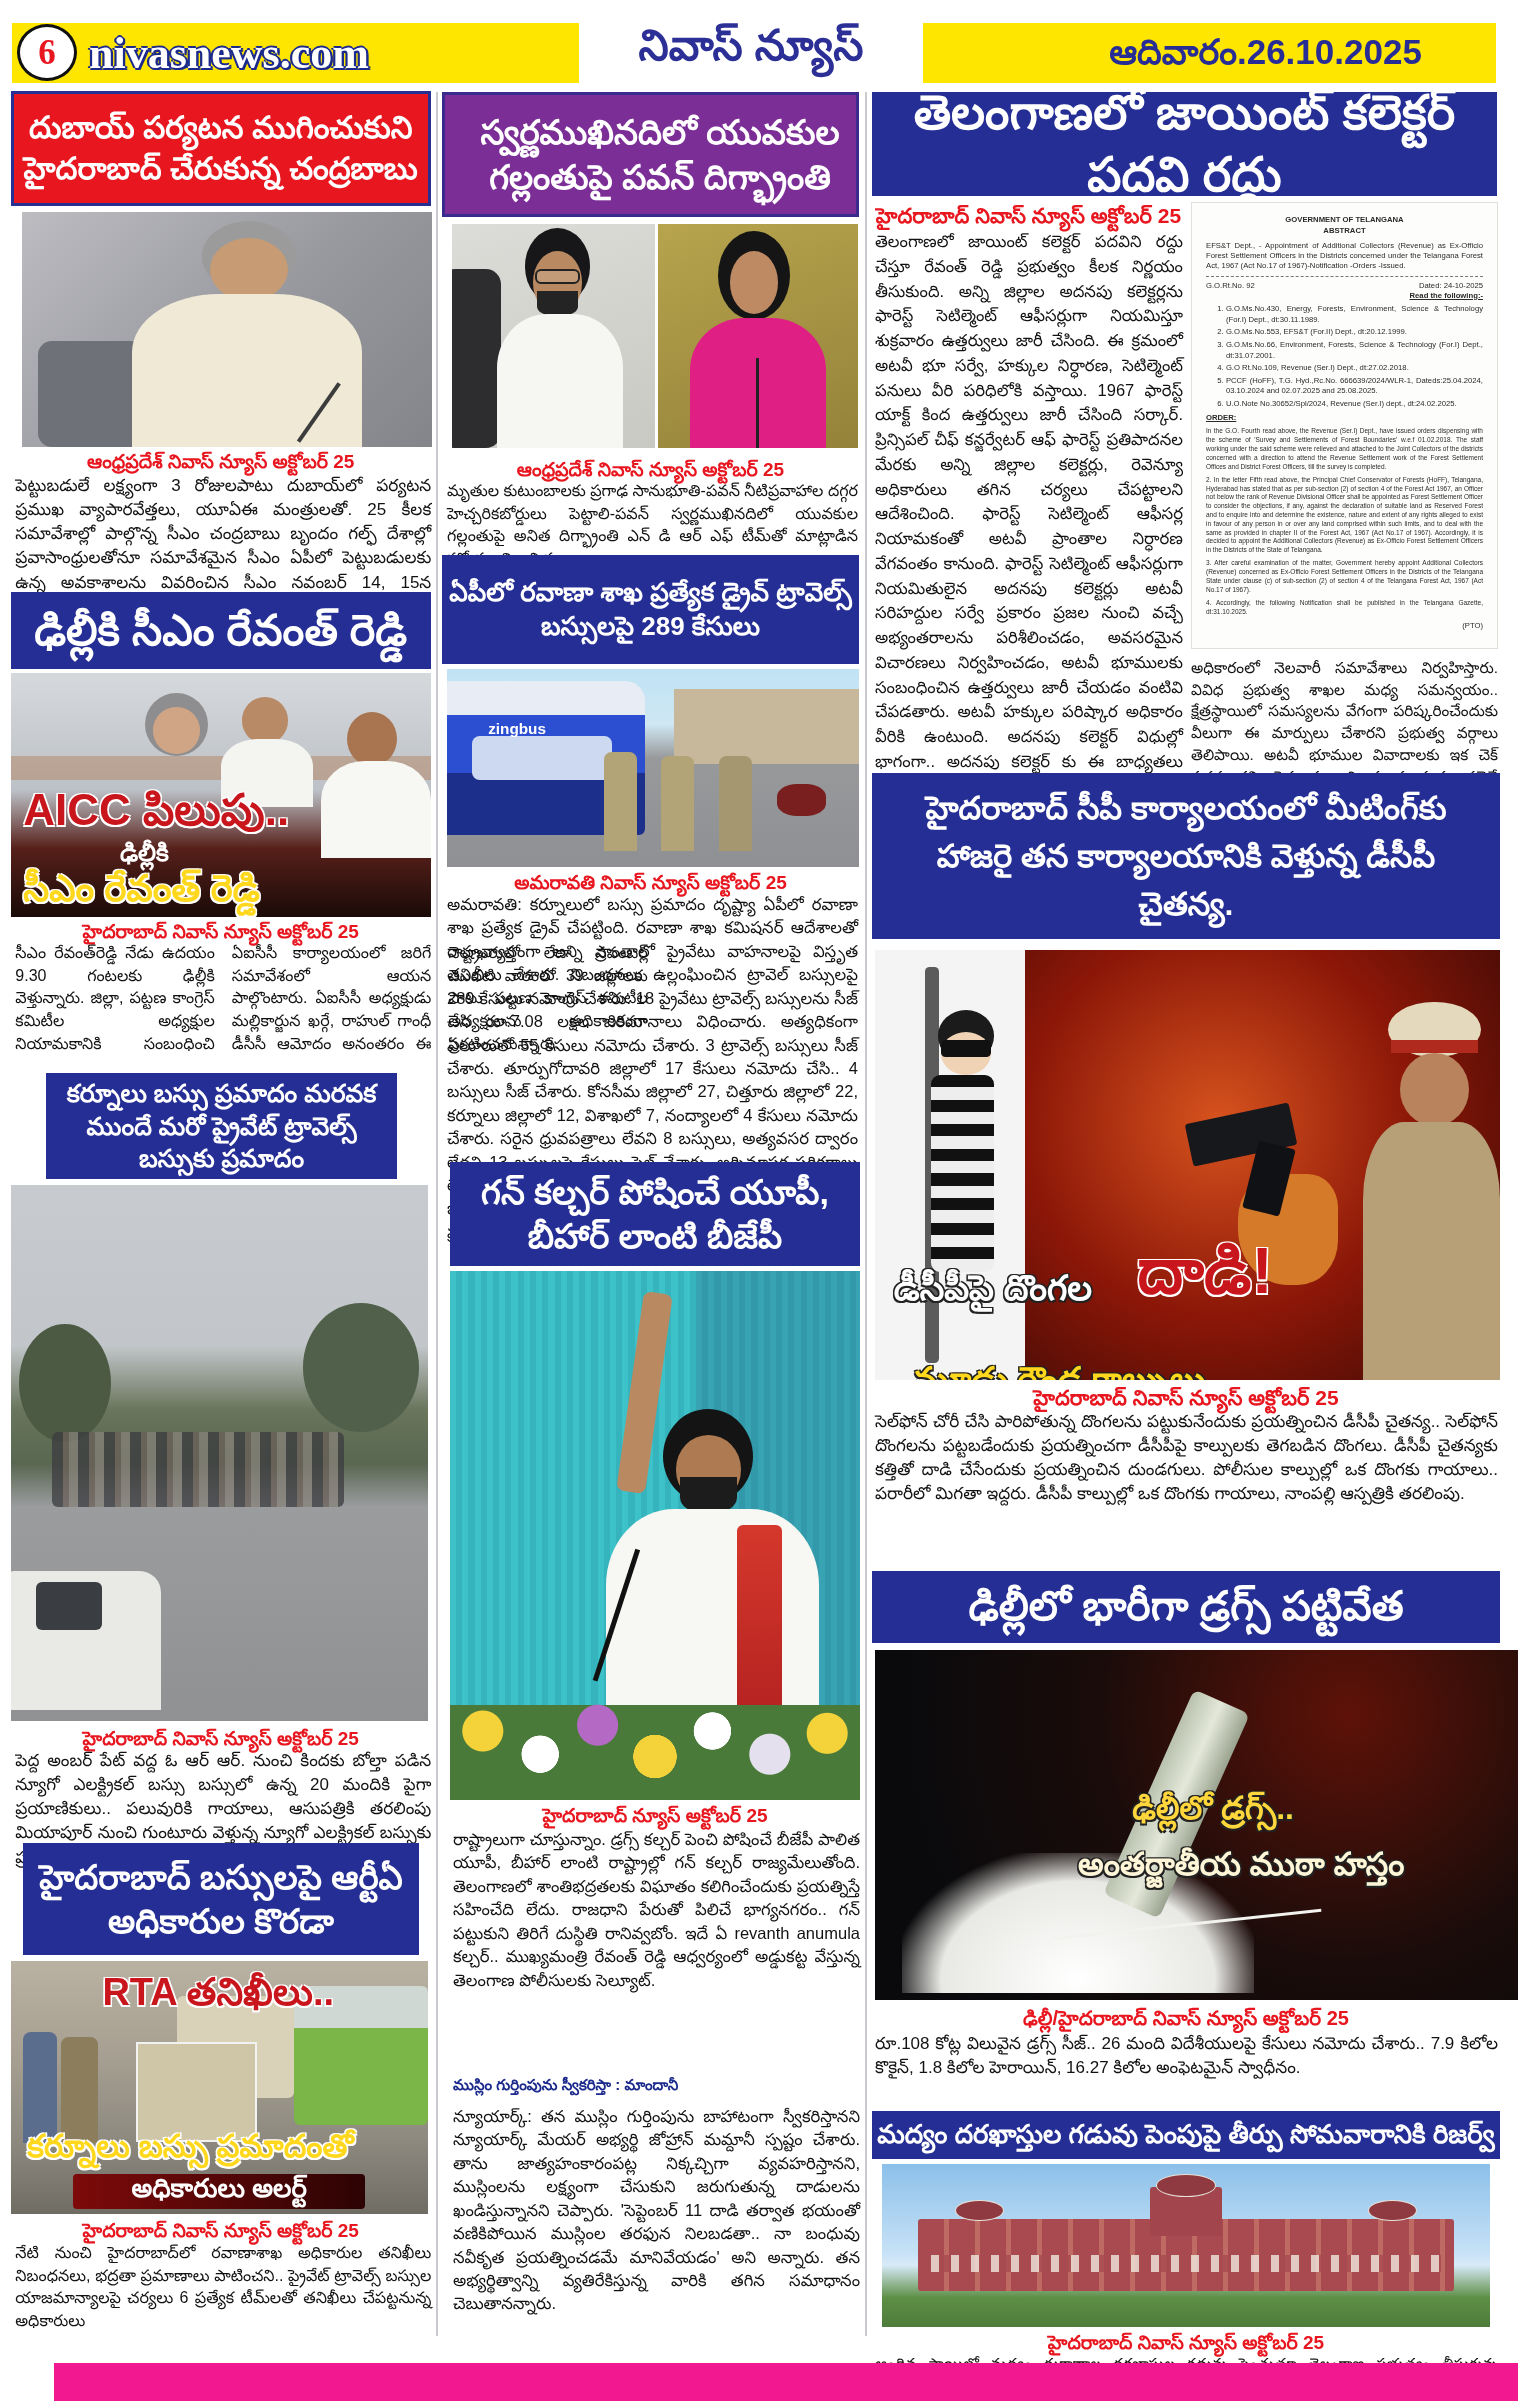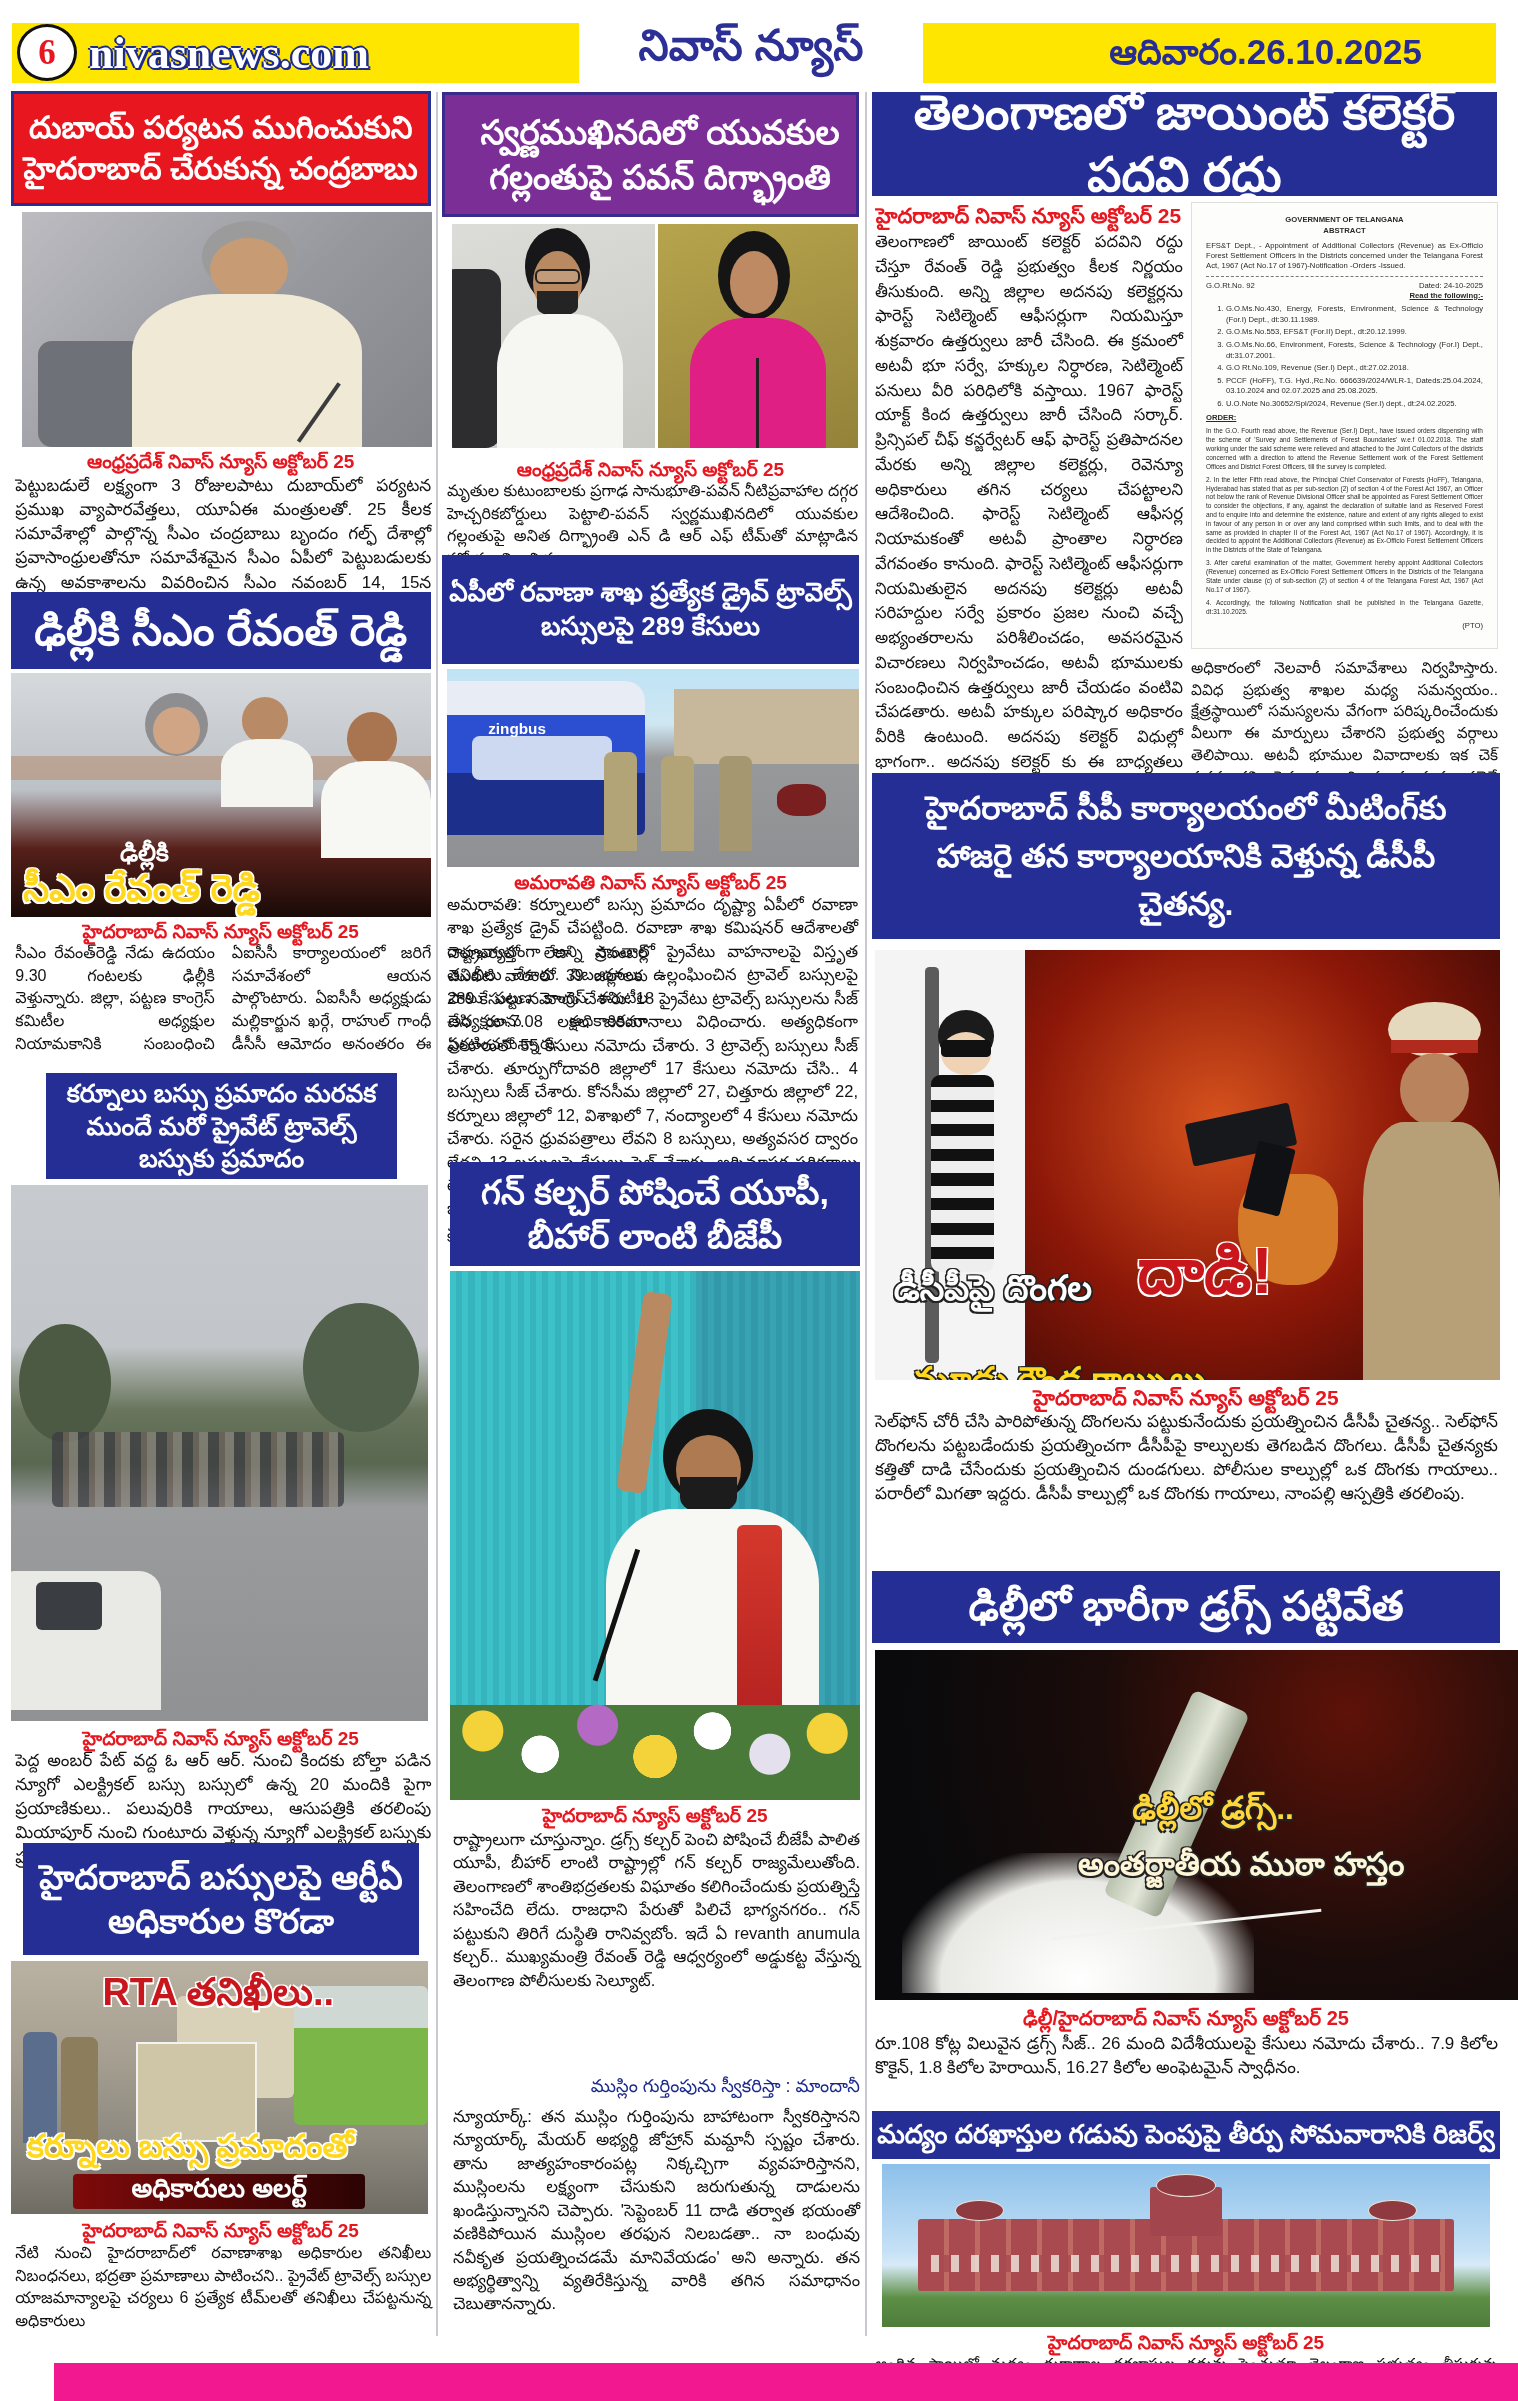--- a/index.html
+++ b/index.html
@@ -61,20 +61,21 @@
   <span>ఢిల్లీకి సీఎం రేవంత్ రెడ్డి</span>
 </div>
 <div class="photo" style="left:10.7px;top:673px;width:420px;height:244px;background:linear-gradient(180deg,#d6d9dc 0%,#bcc1c7 48%,#57201a 72%,#190a07 100%);">
   <div class="abs" style="left:0;top:34%;width:100%;height:10%;background:#b4886a;opacity:.55;"></div>
   <div class="head" style="left:32%;top:8%;width:15%;height:26%;background:#8e8e90;"></div>
   <div class="head" style="left:34%;top:14%;width:11%;height:19%;background:#cfa586;"></div>
   <div class="head" style="left:55%;top:10%;width:11%;height:19%;background:#b98a66;"></div>
   <div class="abs" style="left:50%;top:27%;width:22%;height:28%;background:#f4f4f1;border-radius:40% 40% 0 0;"></div>
   <div class="head" style="left:80%;top:16%;width:12%;height:22%;background:#a97450;"></div>
   <div class="abs" style="left:74%;top:36%;width:26%;height:40%;background:#f7f7f4;border-radius:40% 40% 0 0;"></div>
+  <span class="ov sw" style="left:3%;top:46%;font-size:44px;color:#c8161c;">AICC పిలుపు..</span>
   <span class="ov" style="left:26%;top:68%;font-size:24.6px;color:#ffffff;">ఢిల్లీకి</span>
   <span class="ov sw" style="left:3%;top:80%;font-size:37px;color:#ffd81e;">సీఎం రేవంత్ రెడ్డి</span>
 </div>
 <div class="dl" style="left:10.7px;top:921px;width:420px;">హైదరాబాద్ నివాస్ న్యూస్ అక్టోబర్ 25</div>
 <div class="bt twocol" style="left:15.3px;top:942px;width:416px;height:123px;font-size:16px;">సీఎం రేవంత్‌రెడ్డి నేడు ఉదయం 9.30 గంటలకు ఢిల్లీకి వెళ్తున్నారు. జిల్లా, పట్టణ కాంగ్రెస్ కమిటీల అధ్యక్షుల నియామకానికి సంబంధించి ఏఐసీసీ కార్యాలయంలో జరిగే సమావేశంలో ఆయన పాల్గొంటారు. ఏఐసీసీ అధ్యక్షుడు మల్లికార్జున ఖర్గే, రాహుల్ గాంధీ డీసీసీ ఆమోదం అనంతరం ఈ నెలాఖరులో లేదా నవంబర్ మొదటి వారంలో 39 జిల్లాలకు పాటు పట్టణ కాంగ్రెస్ కమిటీల అధ్యక్షులను అధికారికంగా ప్రకటించనున్నారు.</div>
 
 <div class="hl navy" style="left:46px;top:1073px;width:351px;height:106px;font-size:25px;">
   <span>కర్నూలు బస్సు ప్రమాదం మరవక ముందే మరో ప్రైవేట్ ట్రావెల్స్ బస్సుకు ప్రమాదం</span>
 </div>
 <div class="photo" style="left:10.7px;top:1185px;width:417px;height:536px;background:linear-gradient(180deg,#c7cbd0 0%,#c2c6ca 30%,#69755c 42%,#596751 52%,#9a9c9e 60%,#8f9193 100%);">
@@ -154,21 +155,21 @@
   <div class="abs" style="left:56%;top:39%;width:14%;height:7%;background:#1c1c1c;border-radius:0 0 45% 45%;"></div>
   <div class="abs" style="left:38%;top:45%;width:52%;height:45%;background:#f7f7f3;border-radius:32% 32% 0 0;"></div>
   <div class="abs" style="left:70%;top:48%;width:11%;height:42%;background:linear-gradient(180deg,#d5382c,#b01f1f);border-radius:6.1px;"></div>
   <div class="abs" style="left:40%;top:52%;width:4.6px;height:26%;background:#111;transform:rotate(18deg);"></div>
   <div class="abs" style="left:0;top:82%;width:100%;height:18%;background:#4a7a3a;"></div>
   <div class="abs" style="left:0;top:76%;width:100%;height:22%;
        background:radial-gradient(circle at 8% 50%,#f3d23a 0 20px,transparent 21px),radial-gradient(circle at 22% 70%,#ffffff 0 18.4px,transparent 19px),radial-gradient(circle at 36% 45%,#b469c4 0 20px,transparent 21px),radial-gradient(circle at 50% 72%,#f3d23a 0 21.5px,transparent 22px),radial-gradient(circle at 64% 50%,#ffffff 0 18.4px,transparent 19px),radial-gradient(circle at 78% 70%,#e5e0ee 0 20px,transparent 21px),radial-gradient(circle at 92% 52%,#f3d23a 0 20px,transparent 21px);"></div>
 </div>
 <div class="dl" style="left:450px;top:1805px;width:410px;">హైదరాబాద్ న్యూస్ అక్టోబర్ 25</div>
 <div class="bt" style="left:453px;top:1828px;width:407px;height:244px;font-size:16.5px;">రాష్ట్రాలుగా చూస్తున్నాం. డ్రగ్స్ కల్చర్ పెంచి పోషించే బీజేపీ పాలిత యూపీ, బీహార్ లాంటి రాష్ట్రాల్లో గన్ కల్చర్ రాజ్యమేలుతోంది. తెలంగాణలో శాంతిభద్రతలకు విఘాతం కలిగించేందుకు ప్రయత్నిస్తే సహించేది లేదు. రాజధాని పేరుతో పిలిచే భాగ్యనగరం.. గన్ పట్టుకుని తిరిగే దుస్థితి రానివ్వబోం. ఇదే ఏ revanth anumula కల్చర్.. ముఖ్యమంత్రి రేవంత్ రెడ్డి ఆధ్వర్యంలో అడ్డుకట్ట వేస్తున్న తెలంగాణ పోలీసులకు సెల్యూట్.</div>
-<div class="abs" style="left:453px;top:2076px;width:407px;text-align:right;color:#1b2a8c;font-weight:400;font-size:18px;">ముస్లిం గుర్తింపును స్వీకరిస్తా : మాందానీ</div>
+<div class="abs" style="left:453px;top:2076px;width:407px;text-align:left;color:#1b2a8c;font-weight:700;font-size:15px;">ముస్లిం గుర్తింపును స్వీకరిస్తా : మాందానీ</div>
 <div class="bt" style="left:453px;top:2105px;width:407px;height:261px;font-size:16.5px;">న్యూయార్క్: తన ముస్లిం గుర్తింపును బాహాటంగా స్వీకరిస్తానని న్యూయార్క్ మేయర్ అభ్యర్థి జోహ్రాన్ మమ్దానీ స్పష్టం చేశారు. తాను జాత్యహంకారంపట్ల నిక్కచ్చిగా వ్యవహరిస్తానని, ముస్లింలను లక్ష్యంగా చేసుకుని జరుగుతున్న దాడులను ఖండిస్తున్నానని చెప్పారు. 'సెప్టెంబర్ 11 దాడి తర్వాత భయంతో వణికిపోయిన ముస్లింల తరఫున నిలబడతా.. నా బంధువు నవీకృత ప్రయత్నించడమే మానివేయడం' అని అన్నారు. తన అభ్యర్థిత్వాన్ని వ్యతిరేకిస్తున్న వారికి తగిన సమాధానం చెబుతానన్నారు.</div>
 
 <div class="hl navy" style="left:872px;top:92px;width:625px;height:104px;font-size:48px;">
   <span>తెలంగాణలో జాయింట్ కలెక్టర్ పదవి రద్దు</span>
 </div>
 <div class="dl" style="left:872px;top:204px;width:313px;font-size:21px;">హైదరాబాద్ నివాస్ న్యూస్ అక్టోబర్ 25</div>
 <div class="bt" style="left:875px;top:229px;width:308px;height:539px;font-size:16.5px;line-height:1.5;">తెలంగాణలో జాయింట్ కలెక్టర్ పదవిని రద్దు చేస్తూ రేవంత్ రెడ్డి ప్రభుత్వం కీలక నిర్ణయం తీసుకుంది. అన్ని జిల్లాల అదనపు కలెక్టర్లను ఫారెస్ట్ సెటిల్మెంట్ ఆఫీసర్లుగా నియమిస్తూ శుక్రవారం ఉత్తర్వులు జారీ చేసింది. ఈ క్రమంలో అటవీ భూ సర్వే, హక్కుల నిర్ధారణ, సెటిల్మెంట్ పనులు వీరి పరిధిలోకి వస్తాయి. 1967 ఫారెస్ట్ యాక్ట్ కింద ఉత్తర్వులు జారీ చేసింది సర్కార్. ప్రిన్సిపల్ చీఫ్ కన్జర్వేటర్ ఆఫ్ ఫారెస్ట్ ప్రతిపాదనల మేరకు అన్ని జిల్లాల కలెక్టర్లు, రెవెన్యూ అధికారులు తగిన చర్యలు చేపట్టాలని ఆదేశించింది. ఫారెస్ట్ సెటిల్మెంట్ ఆఫీసర్ల నియామకంతో అటవీ ప్రాంతాల నిర్ధారణ వేగవంతం కానుంది. ఫారెస్ట్ సెటిల్మెంట్ ఆఫీసర్లుగా నియమితులైన అదనపు కలెక్టర్లు అటవీ సరిహద్దుల సర్వే ప్రకారం ప్రజల నుంచి వచ్చే అభ్యంతరాలను పరిశీలించడం, అవసరమైన విచారణలు నిర్వహించడం, అటవీ భూములకు సంబంధించిన ఉత్తర్వులు జారీ చేయడం వంటివి చేపడతారు. అటవీ హక్కుల పరిష్కార అధికారం వీరికి ఉంటుంది. అదనపు కలెక్టర్ విధుల్లో భాగంగా.. అదనపు కలెక్టర్ కు ఈ బాధ్యతలు అదనం. కలెక్టర్లకు సహాయంగా రెవెన్యూ కార్యకలాపాలు, భూ రికార్డులు, పౌరసరఫరాలు, భూభారతి వంటి అంశాలను పర్యవేక్షిస్తారు. అదే విధంగా గ్రామ పంచాయతీలు, పురపాలక సంఘాల అభివృద్ధి స్థానిక సంస్థల అభివృద్ధి కార్యక్రమాలను సమీక్షిస్తారు.</div>
 <div class="doc" style="left:1191px;top:202px;width:307px;height:447px;">
   <div class="c">GOVERNMENT OF TELANGANA</div>
   <div class="c">ABSTRACT</div>

